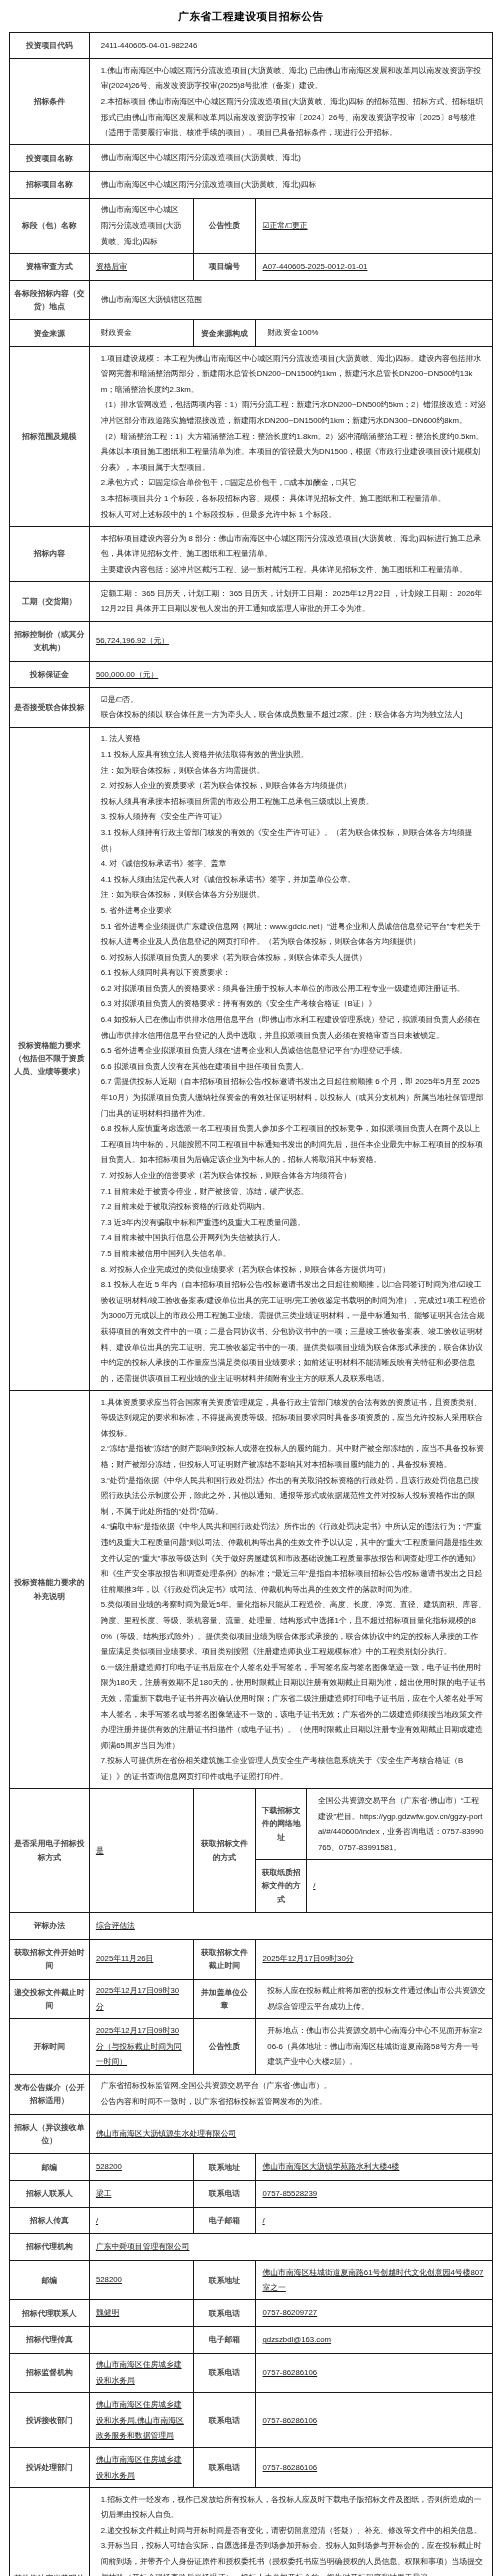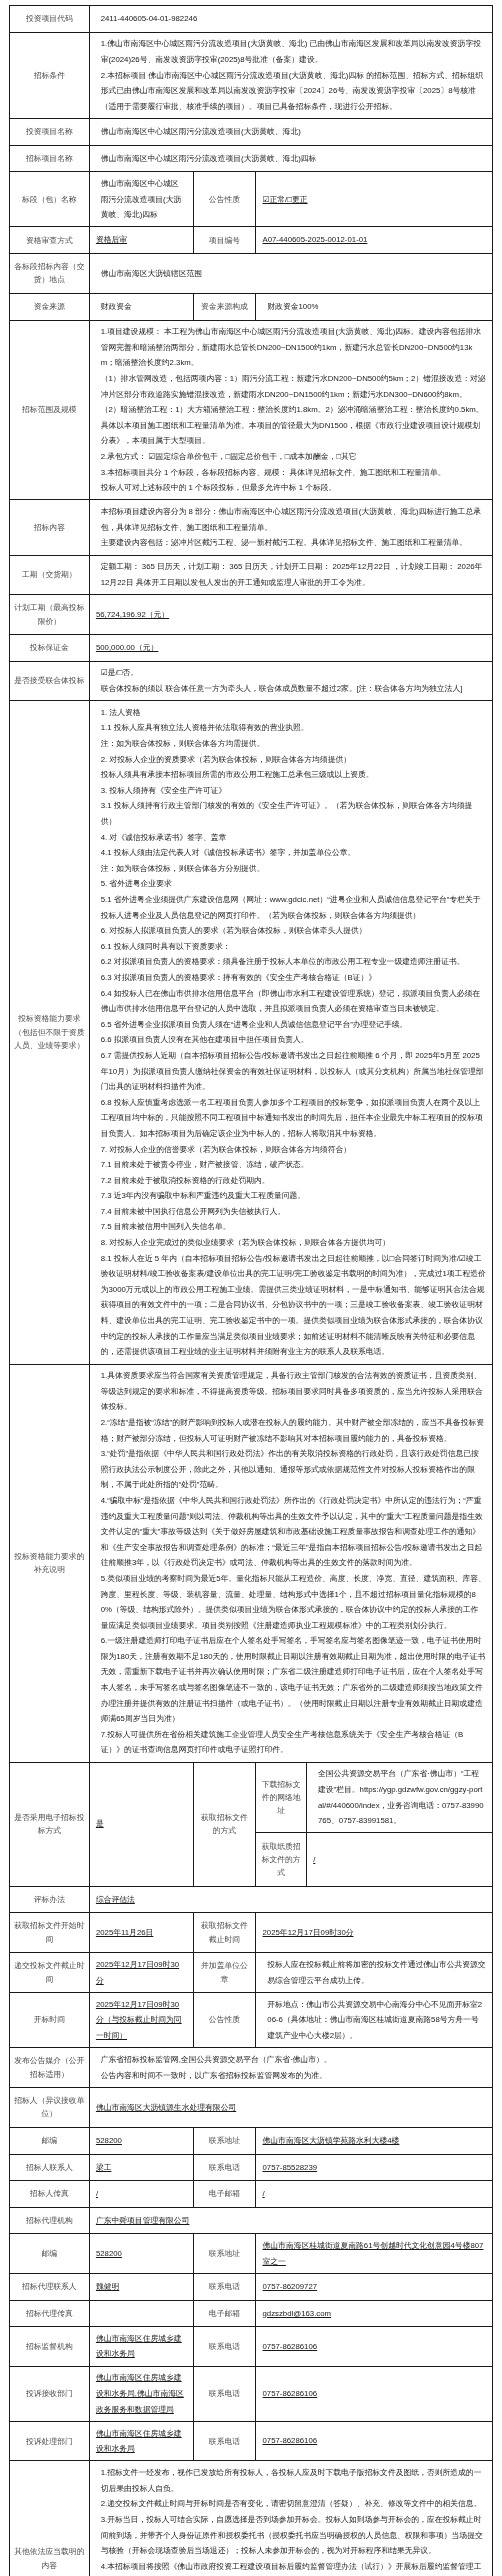--- a/index.html
+++ b/index.html
@@ -1,29 +1,30 @@
 <!DOCTYPE html>
 <html style="font-size:10px"><head>
 <meta charset="utf-8">
 <style>
   html,body { margin:0; padding:0; background:#ffffff; }
   body { font-family: "Liberation Sans", sans-serif; color:#1a1a1a; }
   .doc { width:484px; margin:0 auto; padding:5px 0 25px; }
   .title { font-size:10.6px; font-weight:bold; text-align:center; color:#000; margin:5px 0 7.5px; letter-spacing:0.6px; }
   table { width:100%; border-collapse:collapse; table-layout:fixed; }
   td { border:0.6px solid #1a1a1a; padding:3.7px 6.2px; font-size:7.8px; line-height:2; vertical-align:middle; word-break:break-all; }
-  td.lbl { text-align:center; color:#4a4a4a; line-height:1.7; padding:6.2px 3.7px; word-break:normal; }
+  td.lbl { text-align:center; color:#4a4a4a; line-height:1.7; padding:6.2px 3.7px; word-break:normal;font-weight:bold; }
   td.center { text-align:left;text-decoration:underline; }
   td.left { text-align:left;padding-left:11px; }
   .ml { white-space:pre-line;margin-top:38px; }
 </style>
 </head>
 <body>
 
 <div class="doc">
+  <div class="title">广东省工程建设项目招标公告</div>
 
   <table>
     <colgroup>
       <col style="width:16.5%">
         <col style="width:21.5%">
         <col style="width:13%">
         <col style="width:10.5%">
         <col style="width:38.5%">
     </colgroup>
     <tbody>
@@ -79,21 +80,21 @@
       <tr>
         <td class="lbl">招标内容</td>
         <td class="val left ml" colspan="4">本招标项目建设内容分为 8 部分：佛山市南海区中心城区雨污分流改造项目(大沥黄岐、海北)四标进行施工总承包，具体详见招标文件、施工图纸和工程量清单。
 主要建设内容包括：泌冲片区截污工程、泌一新村截污工程。具体详见招标文件、施工图纸和工程量清单。</td>
       </tr>
       <tr>
         <td class="lbl">工期（交货期）</td>
         <td class="val left ml" colspan="4">定额工期： 365 日历天，计划工期： 365 日历天，计划开工日期： 2025年12月22日 ，计划竣工日期： 2026年12月22日 具体开工日期以发包人发出的开工通知或监理人审批的开工令为准。</td>
       </tr>
       <tr>
-        <td class="lbl">计划工期（最高投标限价）</td>
+        <td class="lbl">招标控制价（或其分支机构）</td>
         <td class="val center" colspan="4">56,724,196.92（元）</td>
       </tr>
       <tr>
         <td class="lbl">投标保证金</td>
         <td class="val center" colspan="4">500,000.00（元）</td>
       </tr>
       <tr>
         <td class="lbl">是否接受联合体投标</td>
         <td class="val left ml" colspan="4">☑是/□否。
 联合体投标的须以 联合体任意一方为牵头人，联合体成员数量不超过2家。[注：联合体各方均为独立法人]</td>

